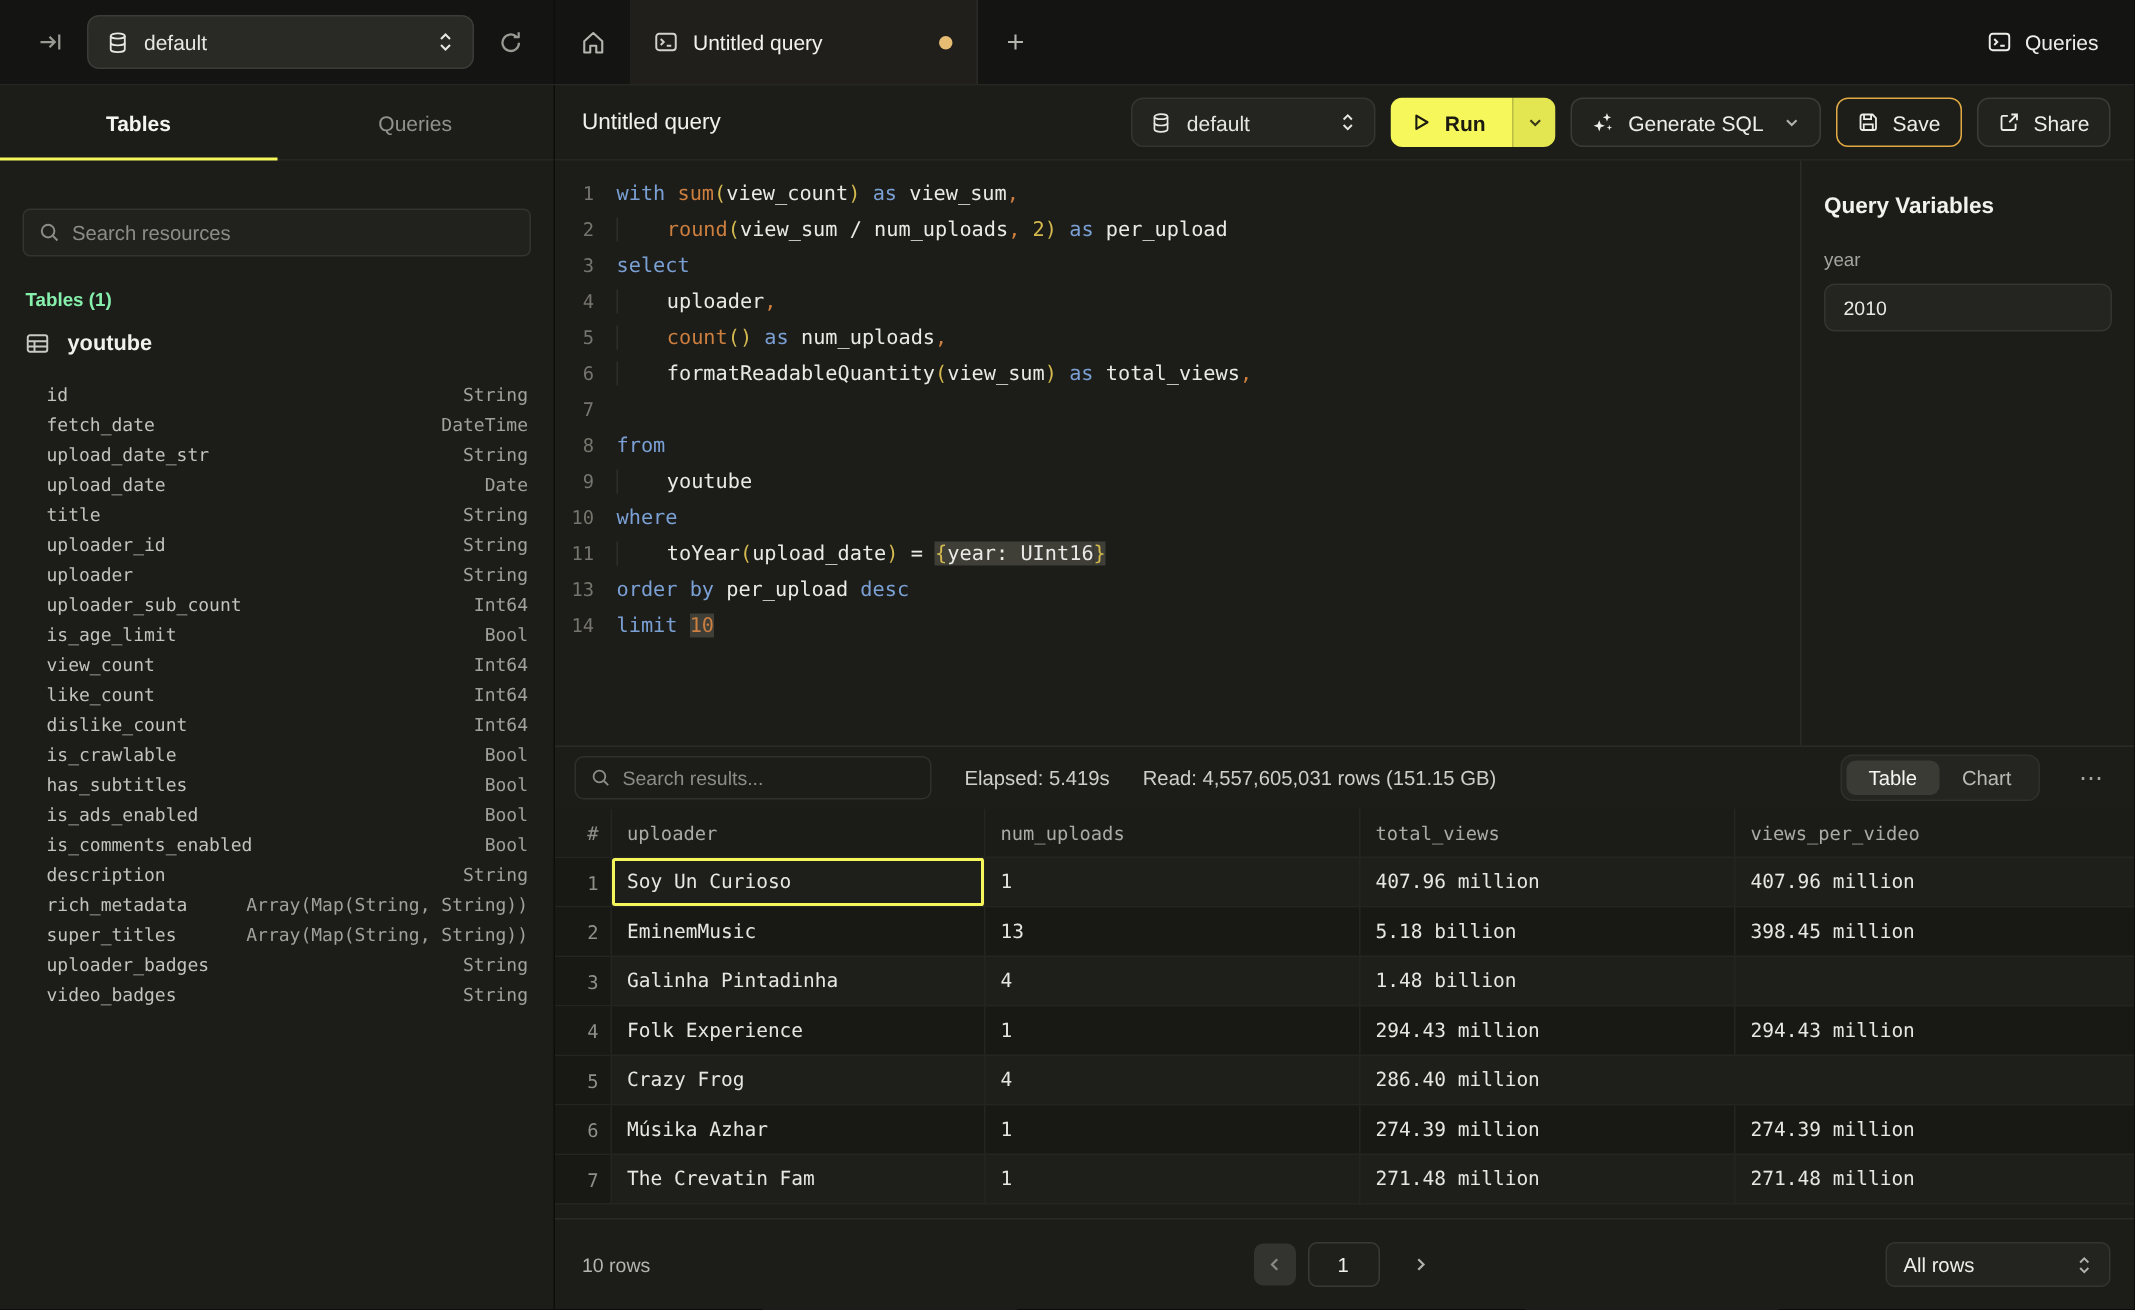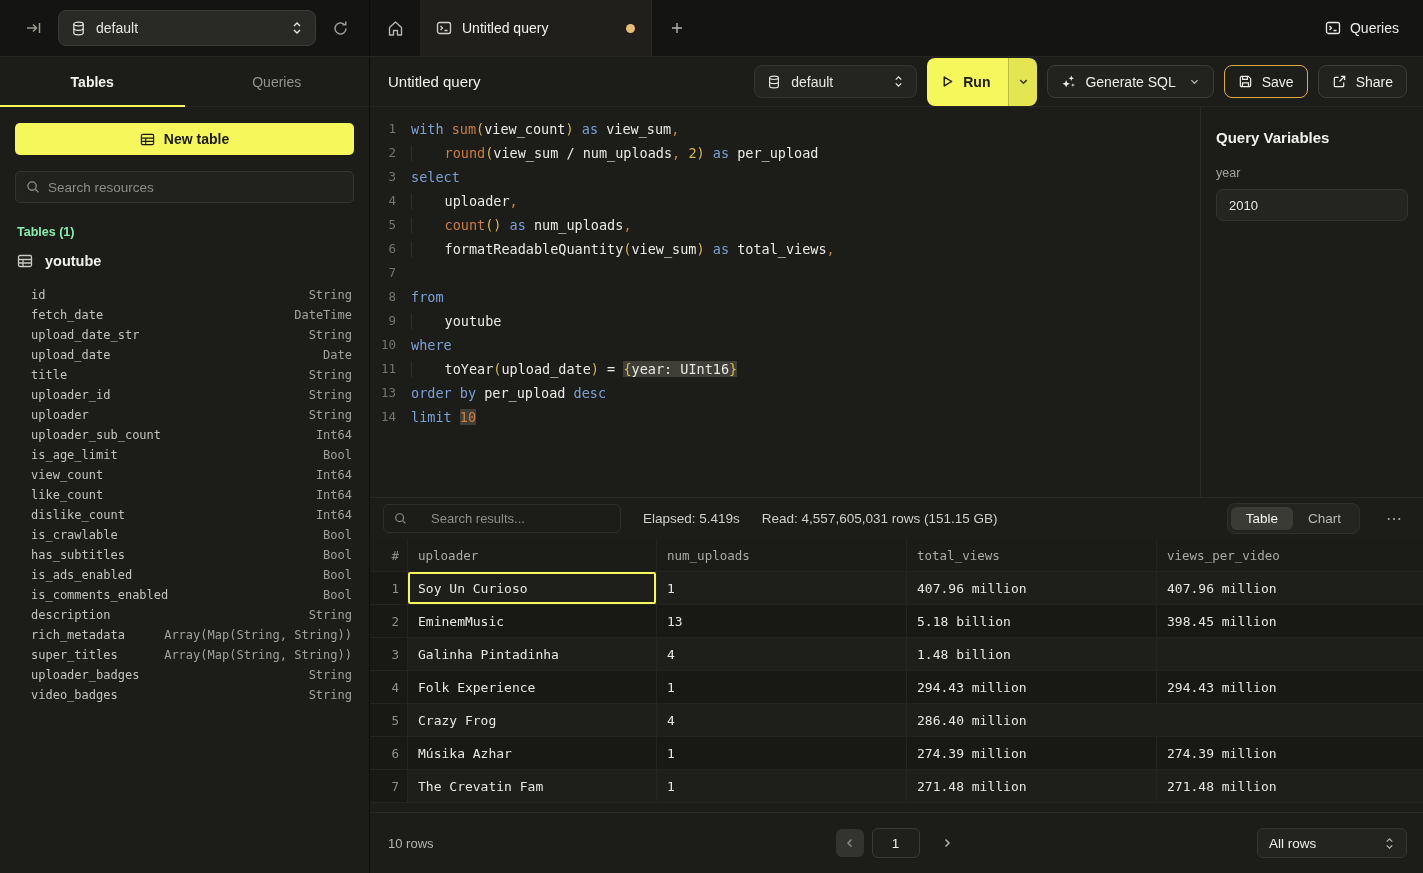--- a/index.html
+++ b/index.html
@@ -39,21 +39,21 @@
   .schema-list { margin-top:12px; padding:0 2px 0 16px; }
   .schema-row { display:flex; justify-content:space-between; height:20px; align-items:center; font-family:"DejaVu Sans Mono", monospace; font-size:12px; cursor:default; }
   .schema-row .cname { color:#c3c3bd; }
   .schema-row .ctype { color:#a1a19b; }
 
   
   .main { position:absolute; top:57px; left:370px; width:1053px; height:816px; display:flex; flex-direction:column; }
   .query-toolbar { height:50px; border-bottom:1px solid #262622; display:flex; align-items:center; padding:0 16px 0 18px; gap:10px; flex:none; }
   .qt-title { font-size:15px; color:#f1f1ed; flex:1; }
   .db-select.small { flex:none; width:163px; height:33px; background:#242421; border-color:#35352f; }
-  .run-btn { height:48px; display:flex; border-radius:8px; overflow:hidden; cursor:pointer; }
+  .run-btn { height:33px; display:flex; border-radius:8px; overflow:hidden; cursor:pointer; }
   .run-main { background:#f5f75a; color:#1a1a10; display:flex; align-items:center; gap:9px; padding:0 18px 0 14px; font-size:14px; font-weight:600; }
   .run-arrow { background:#e3e551; width:29px; display:flex; align-items:center; justify-content:center; color:#3a3a18; border-left:1px solid rgba(0,0,0,0.18); }
   .ghost-btn { height:33px; background:#22221e; border:1px solid #3c3c37; border-radius:8px; color:#ededea; display:flex; align-items:center; gap:9px; padding:0 13px; font-size:14px; cursor:pointer; font-family:"Liberation Sans", sans-serif; }
   .ghost-btn .sep-chev { margin-left:4px; color:#b2b2ac; }
   .save-btn { border:1.5px solid #dfa944; background:#1d1d19; }
 
   .editor-wrap { flex:1; display:flex; min-height:0; }
   .editor { flex:1; padding:10px 0 0 0; overflow:hidden; font-family:"DejaVu Sans Mono", monospace; font-size:13.5px; }
   .code-line { display:flex; height:24px; line-height:24px; white-space:pre; }
   .code-line .ln { width:26px; text-align:right; color:#75756e; flex:none; font-size:12.5px; }
@@ -68,21 +68,21 @@
   .tk-fh { color:#cd7f3f; background:#3f3f38; }
 
   .vars-panel { width:223px; flex:none; border-left:1px solid #2a2a26; padding:22px 15px; }
   .vars-title { font-size:15px; font-weight:600; color:#f1f1ed; }
   .var-label { margin-top:20px; font-size:12.5px; color:#a5a59f; }
   .var-input { margin-top:9px; width:100%; height:32px; background:#242421; border:1px solid #35352f; border-radius:7px; color:#e9e9e5; font-size:13px; padding:0 12px; outline:none; font-family:"Liberation Sans", sans-serif; }
 
   
   .results { height:376px; flex:none; border-top:1px solid #2a2a26; display:flex; flex-direction:column; }
   .results-toolbar { height:41px; flex:none; display:flex; align-items:center; padding:0 16px 0 13px; gap:22px; }
-  .results-search { width:238px; height:29px; border:1px solid #30302b; border-radius:6px; background:transparent; display:flex; align-items:center; gap:24px; padding:0 10px; color:#8d8d87; flex:none; }
+  .results-search { width:238px; height:29px; border:1px solid #30302b; border-radius:6px; background:transparent; display:flex; align-items:center; gap:8px; padding:0 10px; color:#8d8d87; flex:none; }
   .results-search input { background:none; border:none; outline:none; color:#d8d8d2; font-size:13px; width:100%; font-family:"Liberation Sans", sans-serif; }
   .results-search input::placeholder { color:#8d8d87; }
   .stat-text { font-size:13.5px; color:#cfcfc9; }
   .rt-spacer { flex:1; }
   .view-toggle { background:#242420; border:1px solid #30302b; border-radius:8px; padding:3px; display:flex; }
   .view-tab { border:none; background:none; color:#b9b9b3; font-size:13.5px; padding:4px 15px; border-radius:6px; cursor:pointer; font-family:"Liberation Sans", sans-serif; }
   .view-tab.active { background:#3b3b36; color:#f4f4f0; }
   .dots-btn { color:#a8a8a2; font-size:16px; letter-spacing:1px; cursor:pointer; padding:0 4px; }
 
   .grid { flex:1; overflow:hidden; font-family:"DejaVu Sans Mono", monospace; font-size:12.5px; }
@@ -185,29 +185,20 @@
       </div>
     </div>
   </header>
 
   <aside class="sidebar">
     <div class="side-tabs" id="side-tabs">
         <div class="side-tab active">Tables</div>
         <div class="side-tab">Queries</div>
       </div>
     <div class="side-body">
-      <button class="new-table-btn">
-        <span>
-          <svg width="15" height="15" viewBox="0 0 16 16" fill="none" stroke="currentColor" stroke-width="1.3">
-              <rect x="1.5" y="2.5" width="13" height="11" rx="1.5"></rect>
-              <path d="M1.5 6.5h13M6 6.5V13.5M1.5 10h13"></path>
-            </svg>
-        </span>
-        <span>New table</span>
-      </button>
       <div class="search-box">
         <span>
           <svg width="14" height="14" viewBox="0 0 15 15" fill="none" stroke="currentColor" stroke-width="1.4">
               <circle cx="6.5" cy="6.5" r="4.5"></circle>
               <path d="M10 10l3.2 3.2"></path>
             </svg>
         </span>
         <input placeholder="Search resources" style="">
       </div>
       <div class="section-label">Tables (1)</div>

